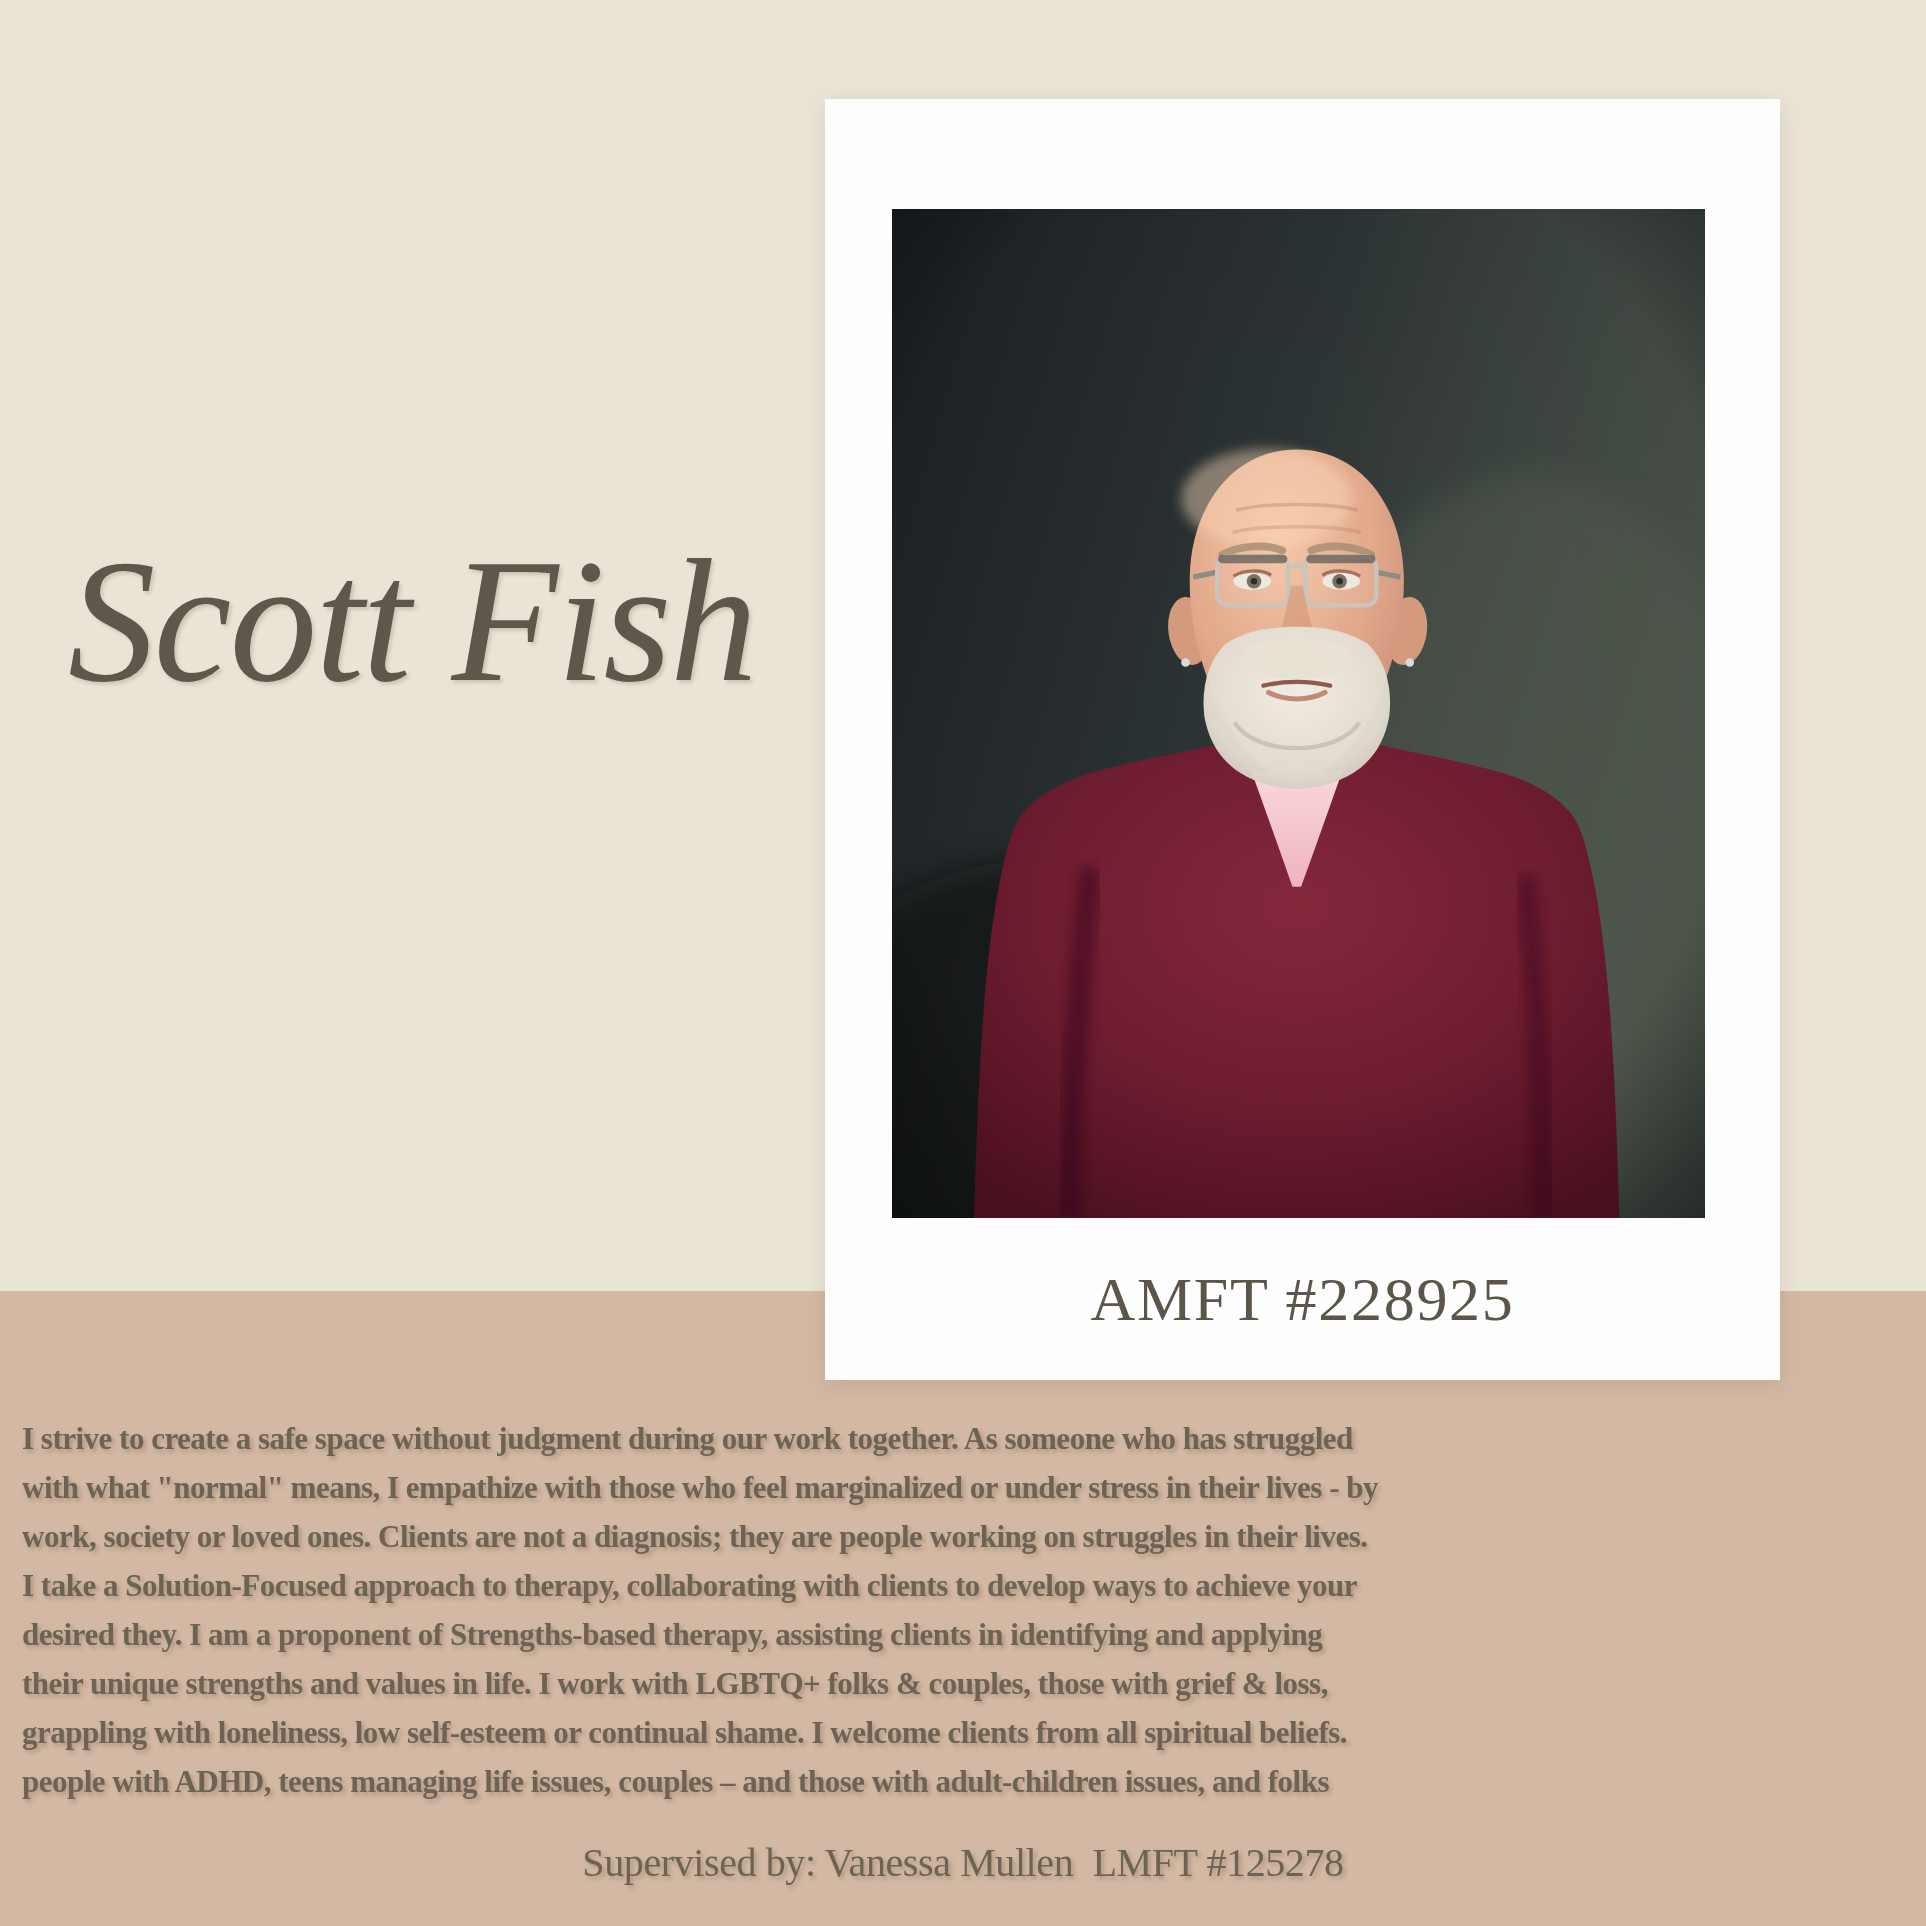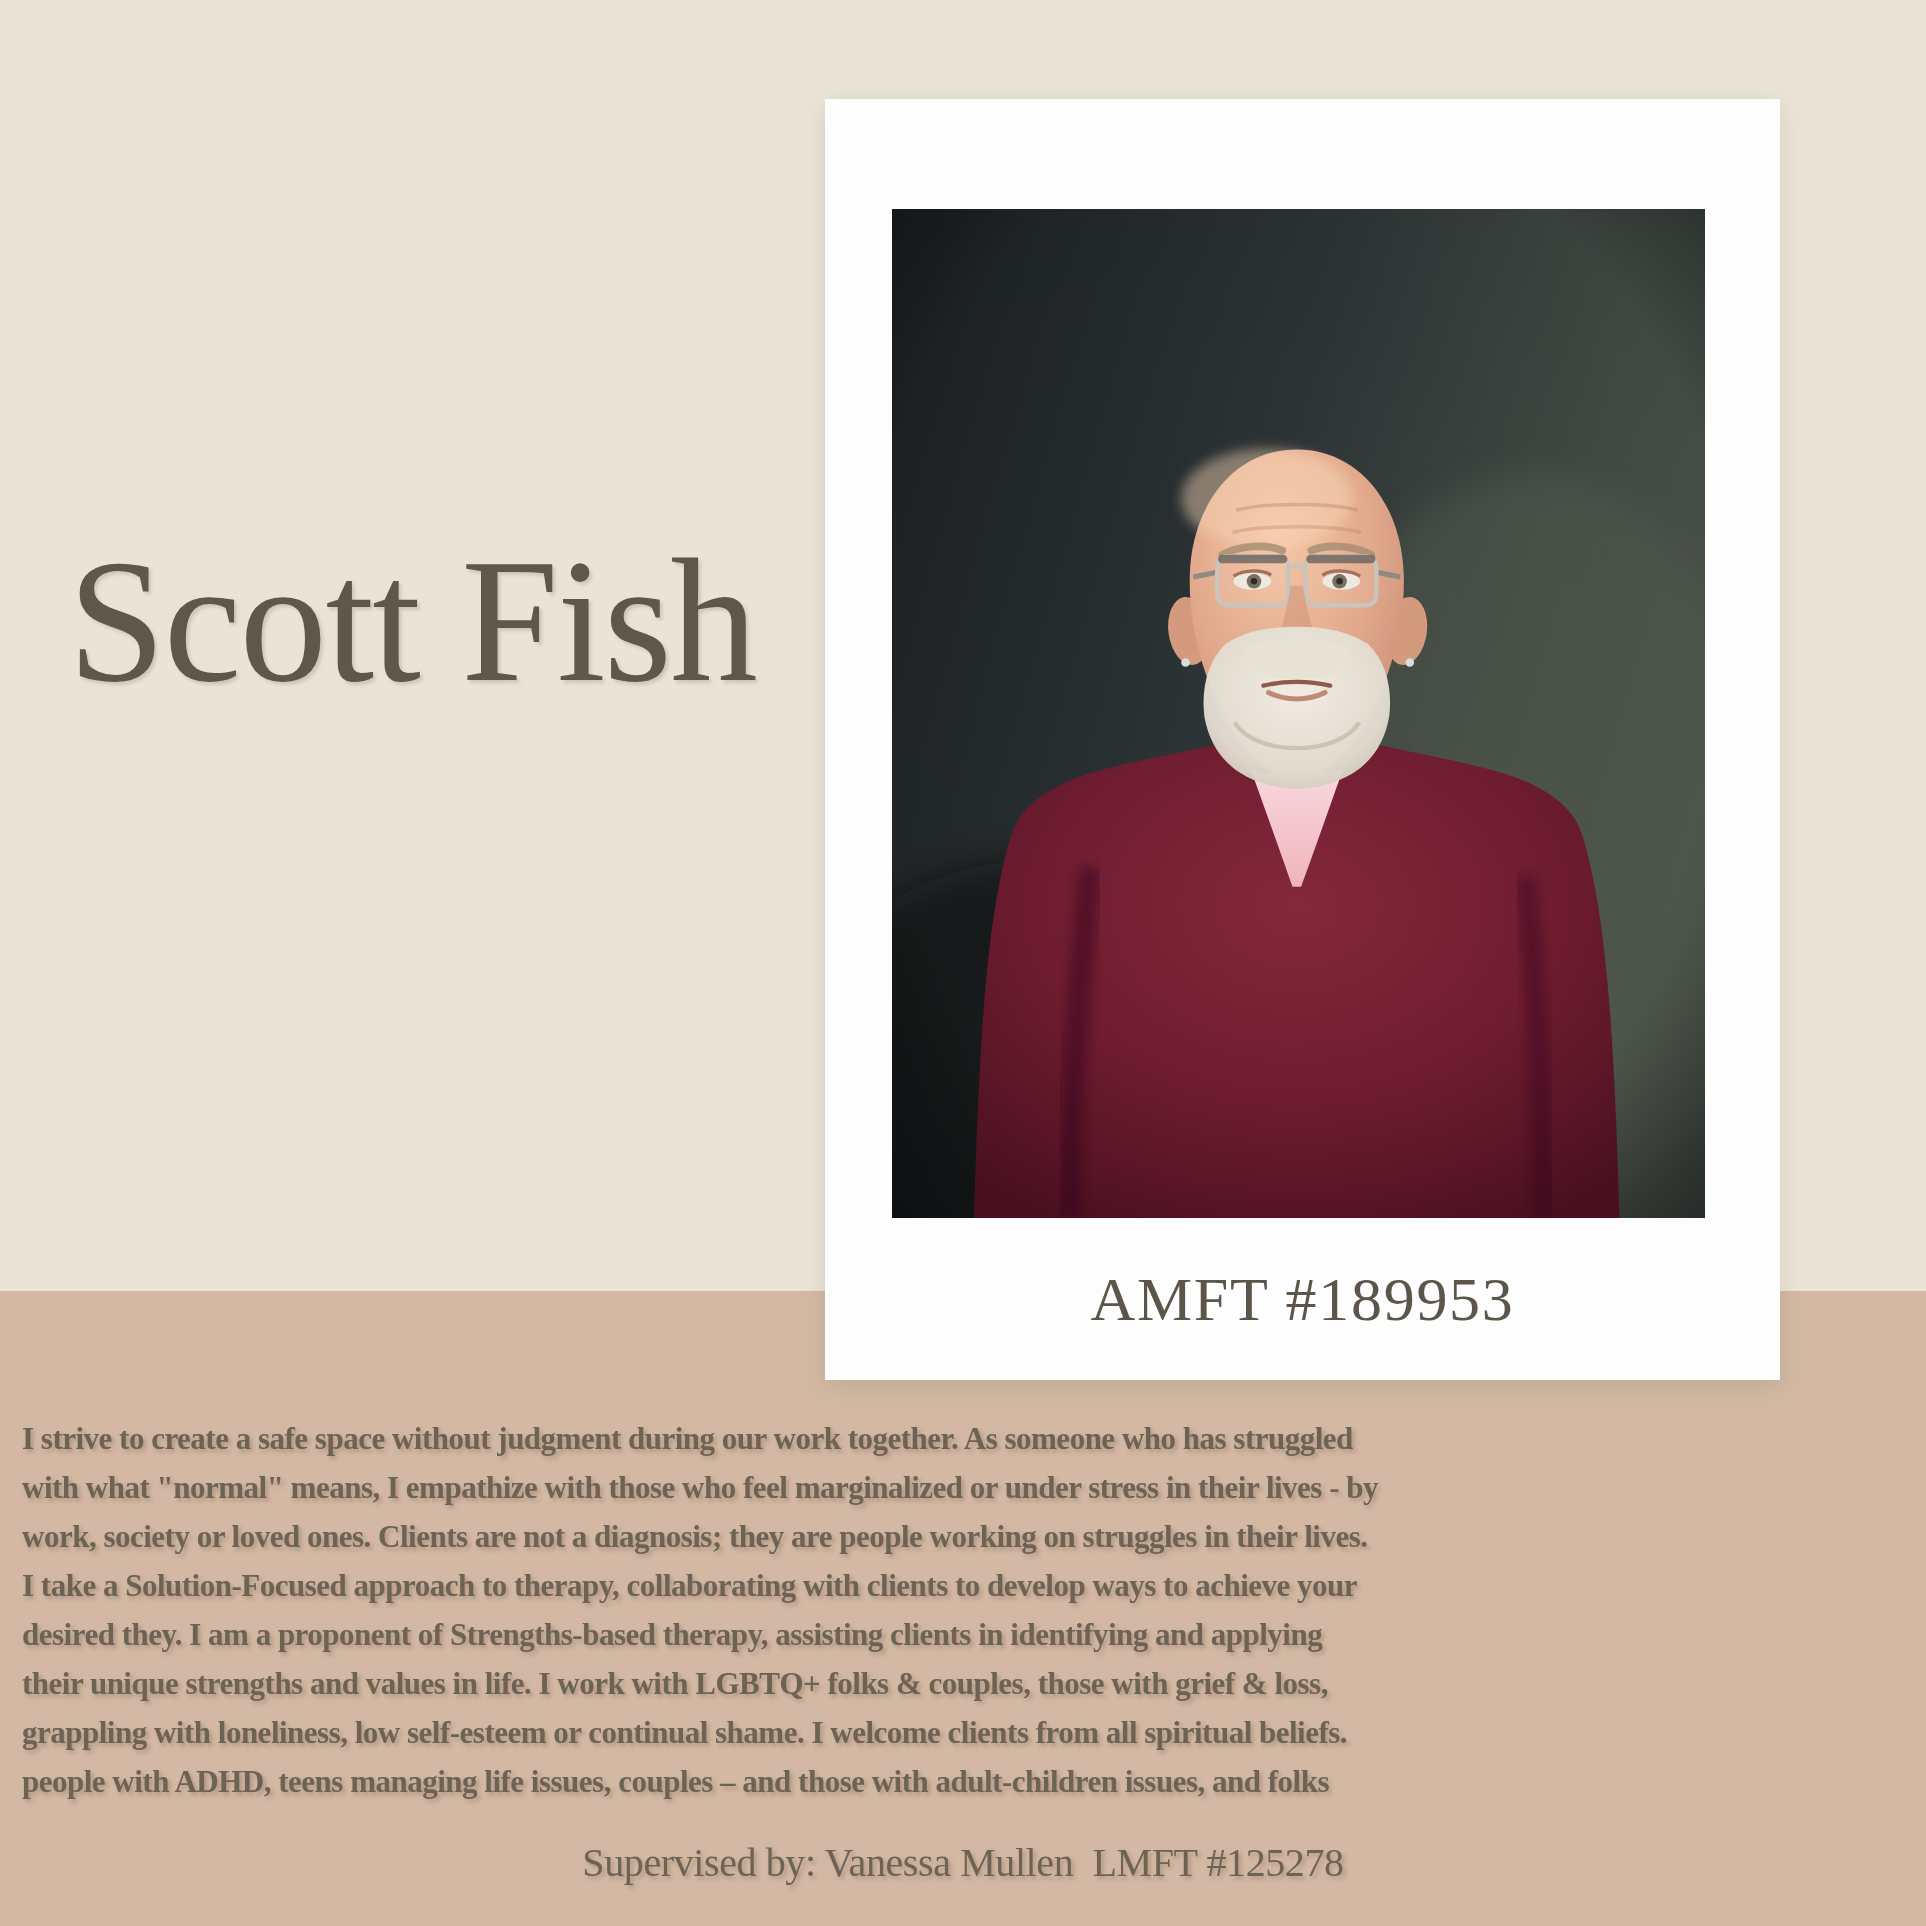--- a/index.html
+++ b/index.html
@@ -9,20 +9,21 @@
     overflow:hidden;
     font-family:"Liberation Serif","DejaVu Serif",serif;
   }
   .bg-cream{position:absolute;inset:0;}
   .band-tan{position:absolute;left:0;width:1926px;top:1291px;height:635px;}
   .page-title{
     position:absolute;left:68px;top:532px;
     font-size:175px;line-height:1.02;font-weight:400;
     letter-spacing:-1.7px;white-space:nowrap;
     text-shadow:2.6px 2.6px 3.4px rgba(140,110,85,0.25);
+    font-style:italic;
   }
   .polaroid{
     position:absolute;left:825px;top:99px;width:955px;height:1281px;
     background:#fdfdfd;
     box-shadow:0 5.1px 22px rgba(95,80,55,0.14);
   }
   .photo{
     position:absolute;left:67px;top:110px;width:813px;height:1009px;
     overflow:hidden;background:#232a2b;
   }
@@ -175,21 +176,21 @@
           <path d="M 412 513 C 438 502 508 502 534 513 C 530 538 512 550 473 550 C 434 550 416 538 412 513 Z" fill="#e8e2d5"></path>
           <path d="M 434 557 C 458 551 488 551 512 557" stroke="#8d5a4b" stroke-width="5" fill="none" stroke-linecap="round"></path>
           <path d="M 440 565 C 460 575 486 575 506 565" stroke="#c08a76" stroke-width="6" fill="none" stroke-linecap="round"></path>
           <path d="M 400 600 C 425 640 521 640 546 600" stroke="#b9b0a0" stroke-width="5" fill="none" opacity="0.6"></path>
 
           <circle cx="343" cy="530" r="5" fill="#d9dbdd"></circle>
           <circle cx="605" cy="530" r="5" fill="#d9dbdd"></circle>
         </g>
       </svg>
     </div>
-    <div class="polaroid-caption" style="color:#5c554a">AMFT #189953</div>
+    <div class="polaroid-caption" style="color:#5c554a">AMFT #228925</div>
   </div>
 
   <div class="bio" style="color:#6d6355">
     <div class="bio-line">I strive to create a safe space without judgment during our work together. As someone who has struggled</div>
     <div class="bio-line">with what "normal" means, I empathize with those who feel marginalized or under stress in their lives - by</div>
     <div class="bio-line">work, society or loved ones. Clients are not a diagnosis; they are people working on struggles in their lives.</div>
     <div class="bio-line">I take a Solution-Focused approach to therapy, collaborating with clients to develop ways to achieve your</div>
     <div class="bio-line">desired they. I am a proponent of Strengths-based therapy, assisting clients in identifying and applying</div>
     <div class="bio-line">their unique strengths and values in life. I work with LGBTQ+ folks &amp; couples, those with grief &amp; loss,</div>
     <div class="bio-line">grappling with loneliness, low self-esteem or continual shame. I welcome clients from all spiritual beliefs.</div>

